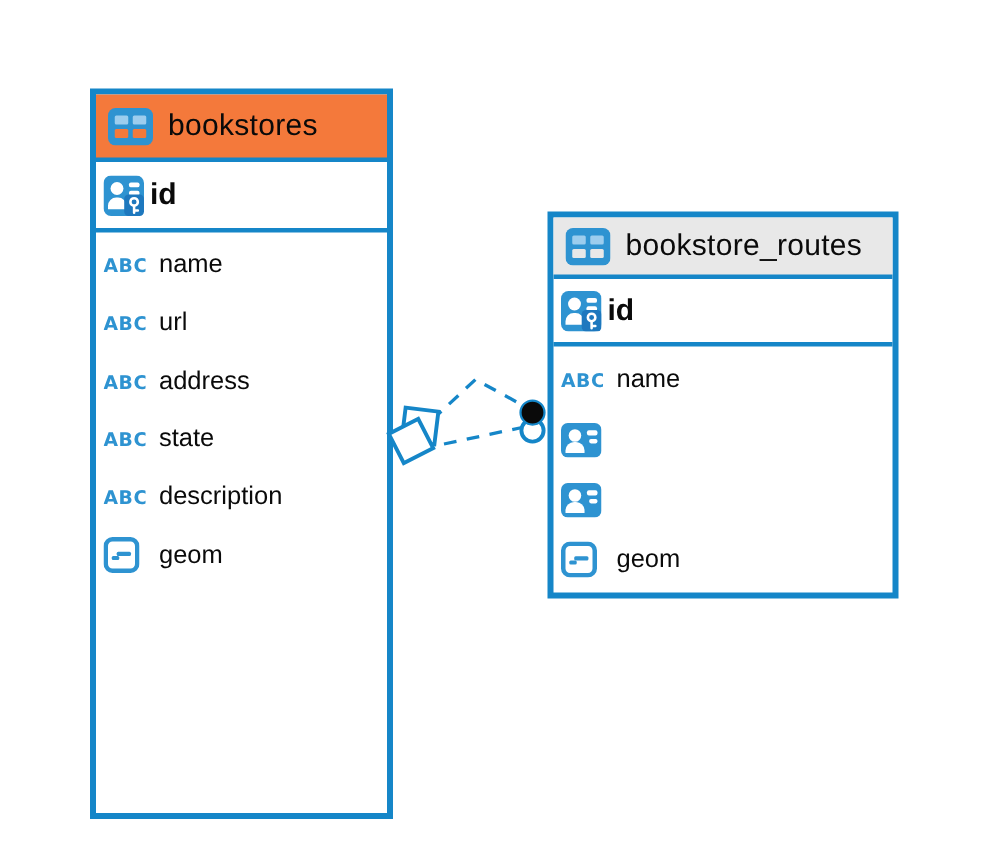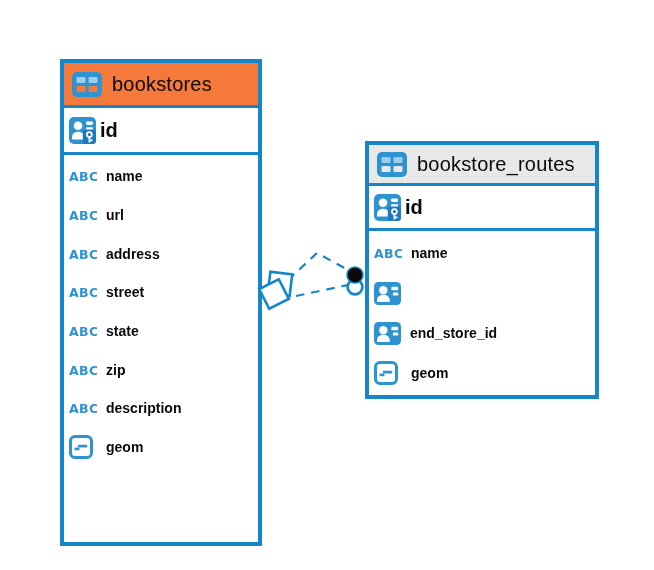--- a/index.html
+++ b/index.html
@@ -27,21 +27,21 @@
     box-sizing:border-box;display:flex;align-items:center;gap:4px;
     padding-left:5px;border-bottom:3px solid var(--blue);flex:none;
   }
   #t-bookstores .pk-row{height:47px;}
   #t-routes .pk-row{height:45px;}
   .pk-name{font-size:20px;font-weight:bold;}
   .cols{flex:1;display:flex;flex-direction:column;padding-top:2px;}
   .row{display:flex;align-items:center;gap:9px;padding-left:5px;flex:none;}
   #t-bookstores .row{height:38.7px;}
   #t-routes .row{height:40px;}
-  .col-name{font-size:14px;white-space:nowrap;font-weight:bold;}
+  .col-name{font-size:17px;white-space:nowrap;}
   .fi{flex:none;display:block;}
   .fi-table{width:30px;height:25px;}
   .fi-pk{width:27px;height:27px;}
   .fi-fk{width:27px;height:23px;}
   .fi-text{width:28px;height:14px;}
   .fi-geom{width:24px;height:24px;margin-right:4px;}
   #connector{position:absolute;left:0;top:0;width:654px;height:570px;z-index:3;pointer-events:none;}
   #defs{position:absolute;width:0;height:0;overflow:hidden;}
 </style>
 </head>
@@ -115,33 +115,21 @@
       <div class="row">
         <svg class="fi fi-text">
             <use href="#i-text"></use>
           </svg>
         <span class="col-name">address</span>
       </div>
       <div class="row">
         <svg class="fi fi-text">
             <use href="#i-text"></use>
           </svg>
-        <span class="col-name">street</span>
-      </div>
-      <div class="row">
-        <svg class="fi fi-text">
-            <use href="#i-text"></use>
-          </svg>
         <span class="col-name">state</span>
-      </div>
-      <div class="row">
-        <svg class="fi fi-text">
-            <use href="#i-text"></use>
-          </svg>
-        <span class="col-name">zip</span>
       </div>
       <div class="row">
         <svg class="fi fi-text">
             <use href="#i-text"></use>
           </svg>
         <span class="col-name">description</span>
       </div>
       <div class="row">
         <svg class="fi fi-geom">
             <use href="#i-geom"></use>
@@ -173,21 +161,20 @@
       </div>
       <div class="row">
         <svg class="fi fi-fk">
             <use href="#i-fk"></use>
           </svg>
       </div>
       <div class="row">
         <svg class="fi fi-fk">
             <use href="#i-fk"></use>
           </svg>
-        <span class="col-name">end_store_id</span>
       </div>
       <div class="row">
         <svg class="fi fi-geom">
             <use href="#i-geom"></use>
           </svg>
         <span class="col-name">geom</span>
       </div>
     </div>
   </div>
 

